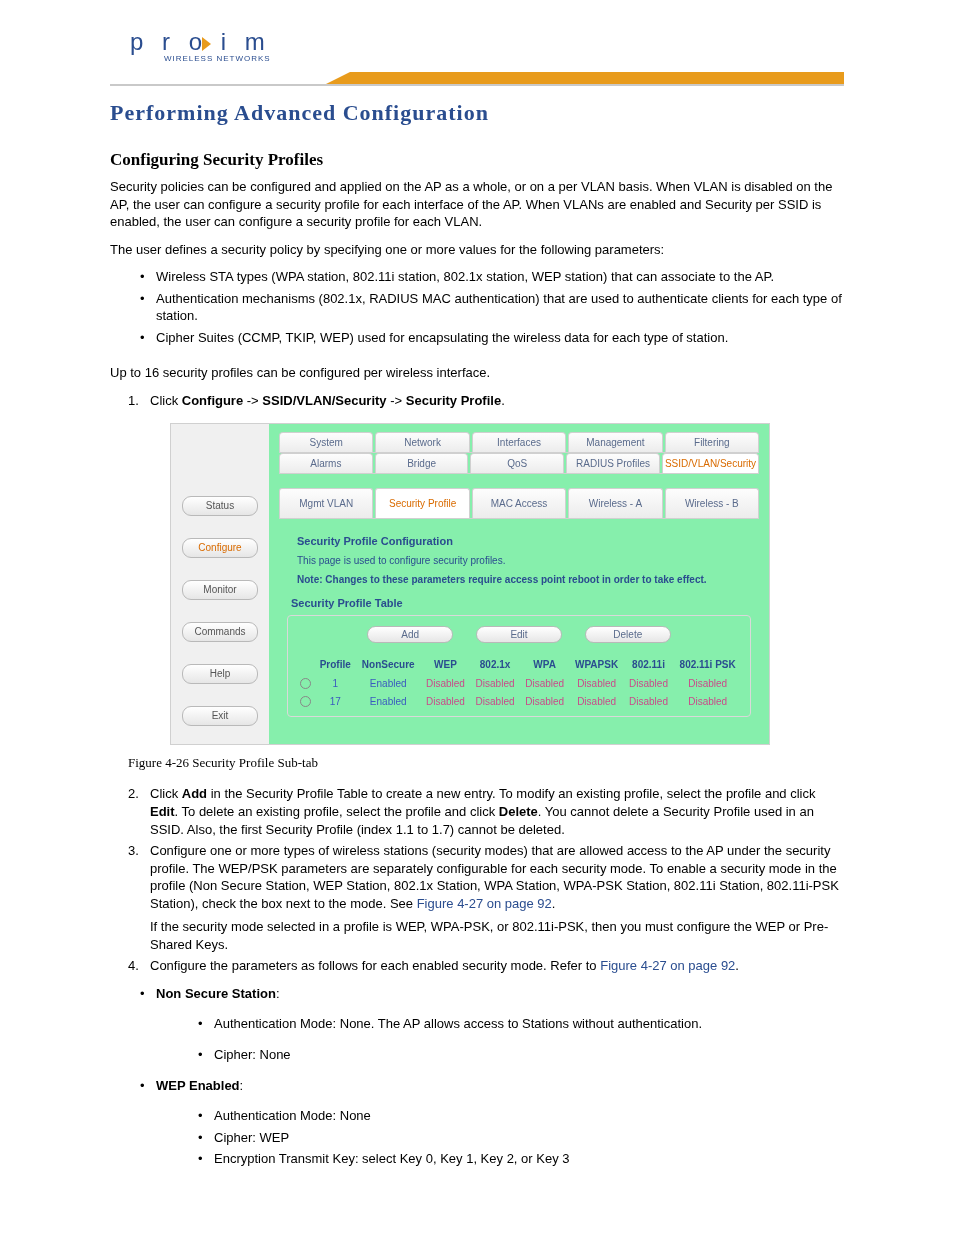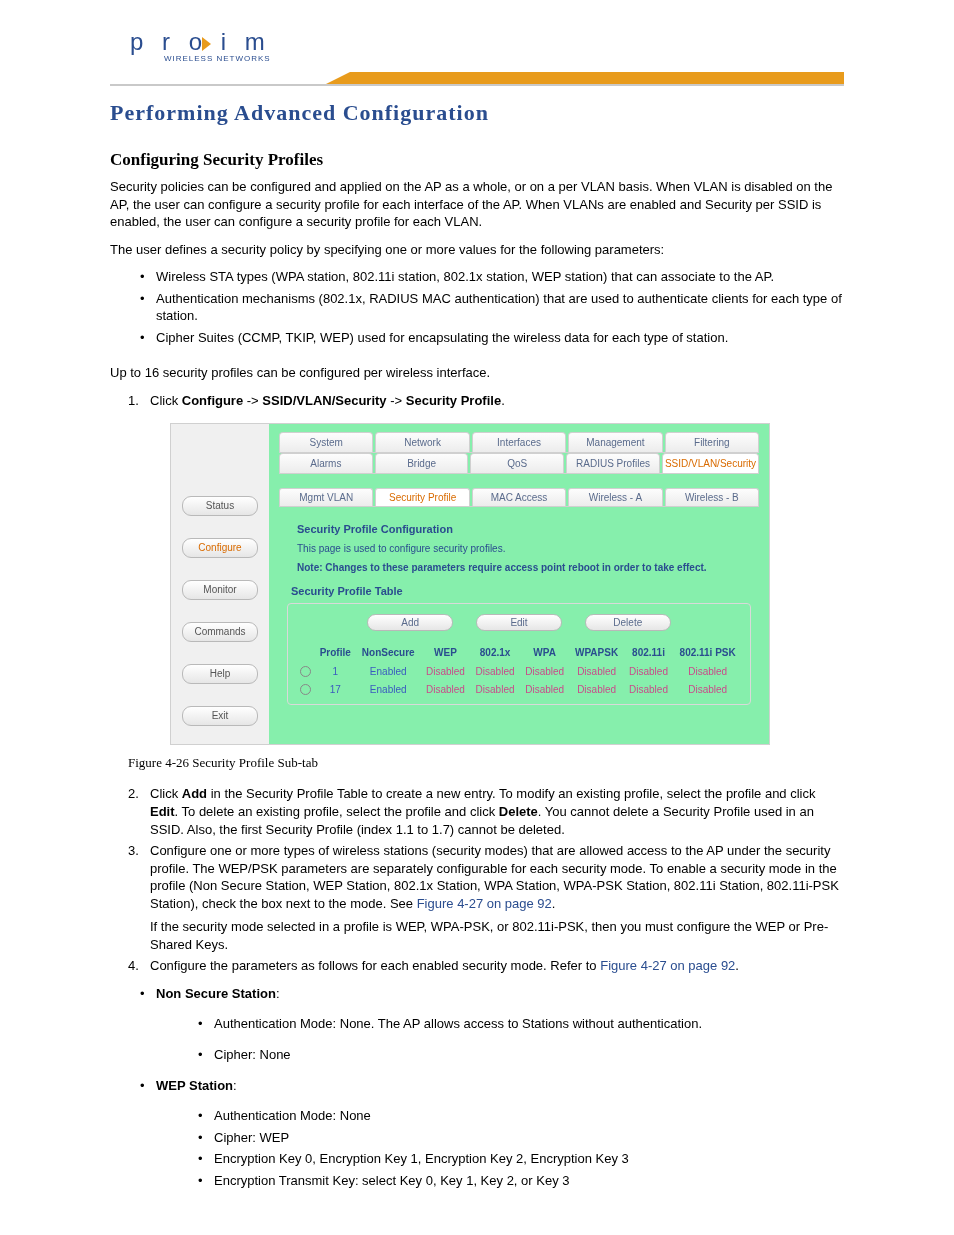--- a/index.html
+++ b/index.html
@@ -146,21 +146,21 @@
     background:linear-gradient(#fdfdfd,#ececec);
     color:#5a6b8c;
     font-size:10px;
     border-radius: 4px 4px 0 0;
     margin-right:2px;
   }
   .tab:last-child{margin-right:0;}
   .tab.active{ color:#d96b00; background:#fff; position:relative; }
   .subtabrow { display:flex; margin-top:14px; border-bottom:1px solid #d0d0d0;}
   .subtab{
-    flex:1; text-align:center; padding:3px 2px;
+    flex:1; text-align:center; padding:9px 2px;
     border:1px solid #d0d0d0; border-bottom:none;
     background:linear-gradient(#fdfdfd,#ececec);
     color:#5a6b8c; font-size:10px; border-radius:3px 3px 0 0; margin-right:2px;
   }
   .subtab:last-child{margin-right:0;}
   .subtab.active{ color:#d96b00; background:#fff;}
   .panel-title{ color:#2a4d8f; font-weight:bold; font-size:11px; margin:16px 0 8px 18px;}
   .panel-sub  { color:#2a4d8f; font-size:10px; margin:0 0 8px 18px;}
   .panel-note { color:#2a4d8f; font-size:10px; margin:0 0 12px 18px; font-weight:bold;}
   .tbl-title  { color:#2a4d8f; font-weight:bold; font-size:11px; margin:6px 0 6px 12px;}
@@ -326,23 +326,22 @@
       <li><span class="bold">Non Secure Station</span>:</li>
     </ul>
     <ul class="bul2">
       <li>Authentication Mode: None. The AP allows access to Stations without authentication.</li>
     </ul>
     <ul class="bul2">
       <li>Cipher: None</li>
     </ul>
 
     <ul class="bul">
-      <li><span class="bold">WEP Station</span>:</li>
+      <li><span class="bold">WEP Enabled</span>:</li>
     </ul>
     <ul class="bul2">
       <li>Authentication Mode: None</li>
       <li>Cipher: WEP</li>
-      <li>Encryption Key 0, Encryption Key 1, Encryption Key 2, Encryption Key 3</li>
       <li>Encryption Transmit Key: select Key 0, Key 1, Key 2, or Key 3</li>
     </ul>
   </div>
 
 </div>
 
 </body></html>

